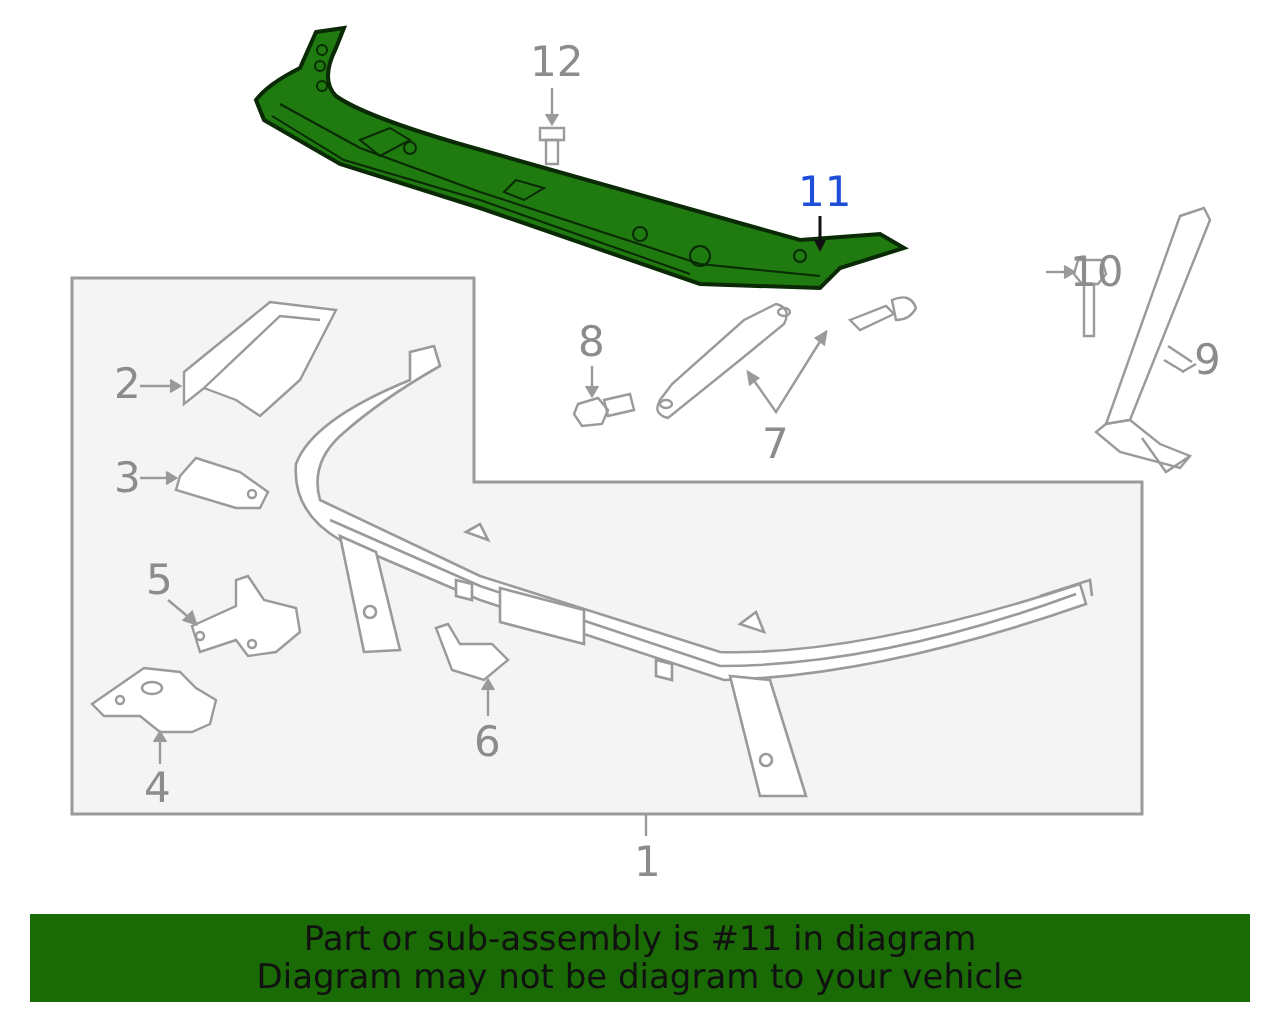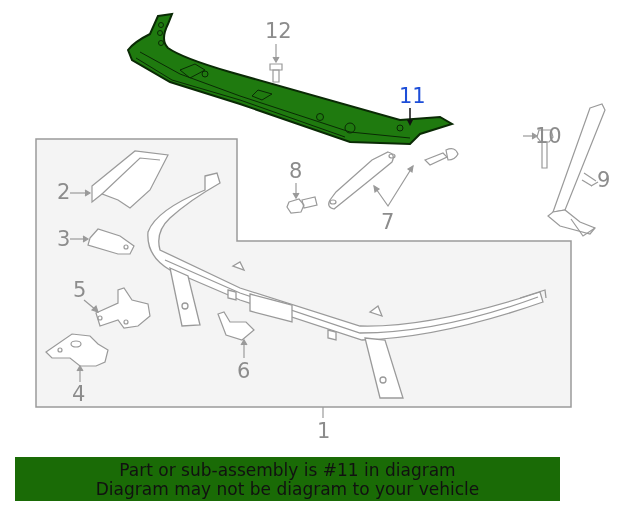--- a/index.html
+++ b/index.html
@@ -1,20 +1,20 @@
 <!DOCTYPE html>
 <html><head>
 <meta charset="utf-8">
 <style>
   html, body { margin:0; padding:0; background:#ffffff; }
   body { width:640px; height:512px; position:relative; overflow:hidden; font-family:"DejaVu Sans", sans-serif; }
   #diagram { position:absolute; left:0; top:0; width:640px; height:512px; }
   .callout { position:absolute; font-family:"DejaVu Sans", sans-serif; font-size:21px; color:#8c8c8c; line-height:1; }
   .callout.active { color:#1d4ed8; }
-  #banner { position:absolute; left:15px; top:457px; width:545px; height:44px; background:#1a6b06; color:#111111;
+  #banner { position:absolute; left:15px; top:457px; width:610px; height:44px; background:#1a6b06; color:#111111;
             text-align:center; font-size:17px; line-height:19px; padding-top:4px; box-sizing:border-box; }
   #banner div { white-space:nowrap; }
 </style>
 </head>
 <body>
 
 <svg id="diagram" viewBox="0 0 640 512" xmlns="http://www.w3.org/2000/svg">
 
   <path d="M36,139 L237,139 L237,241 L571,241 L571,407 L36,407 Z" fill="#f4f4f4" stroke="#9a9a9a" stroke-width="1.5"></path>
 

